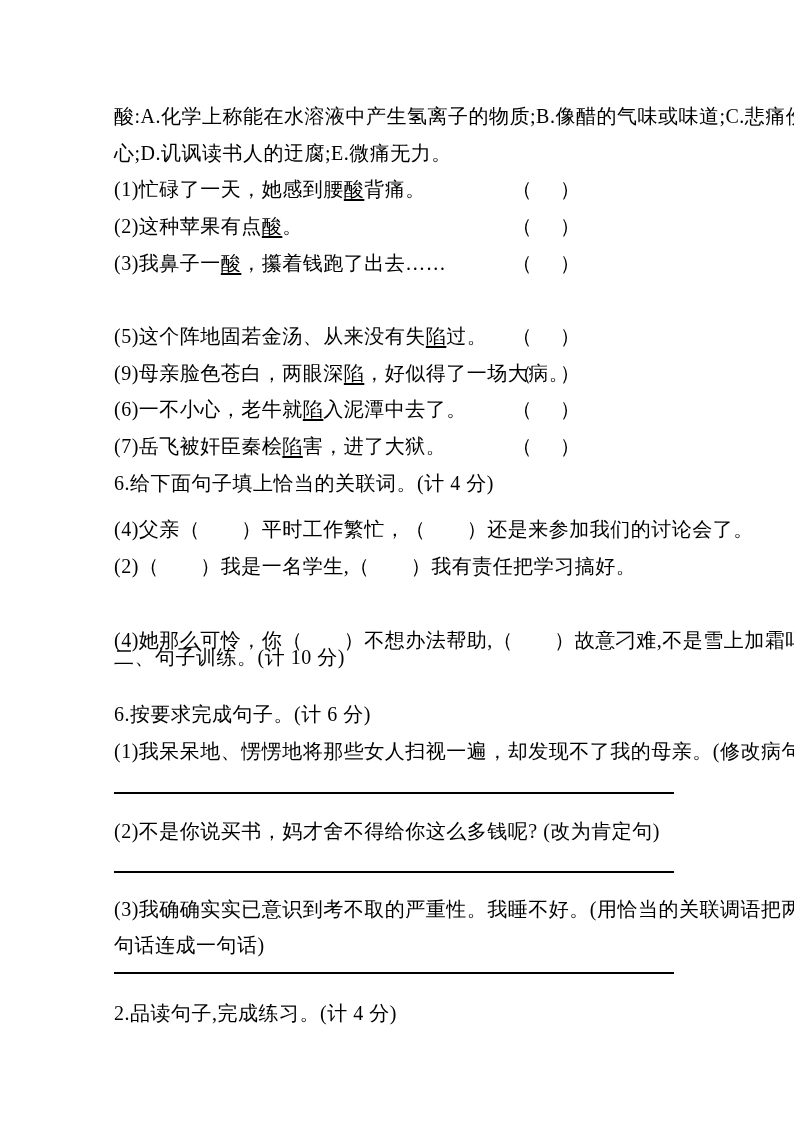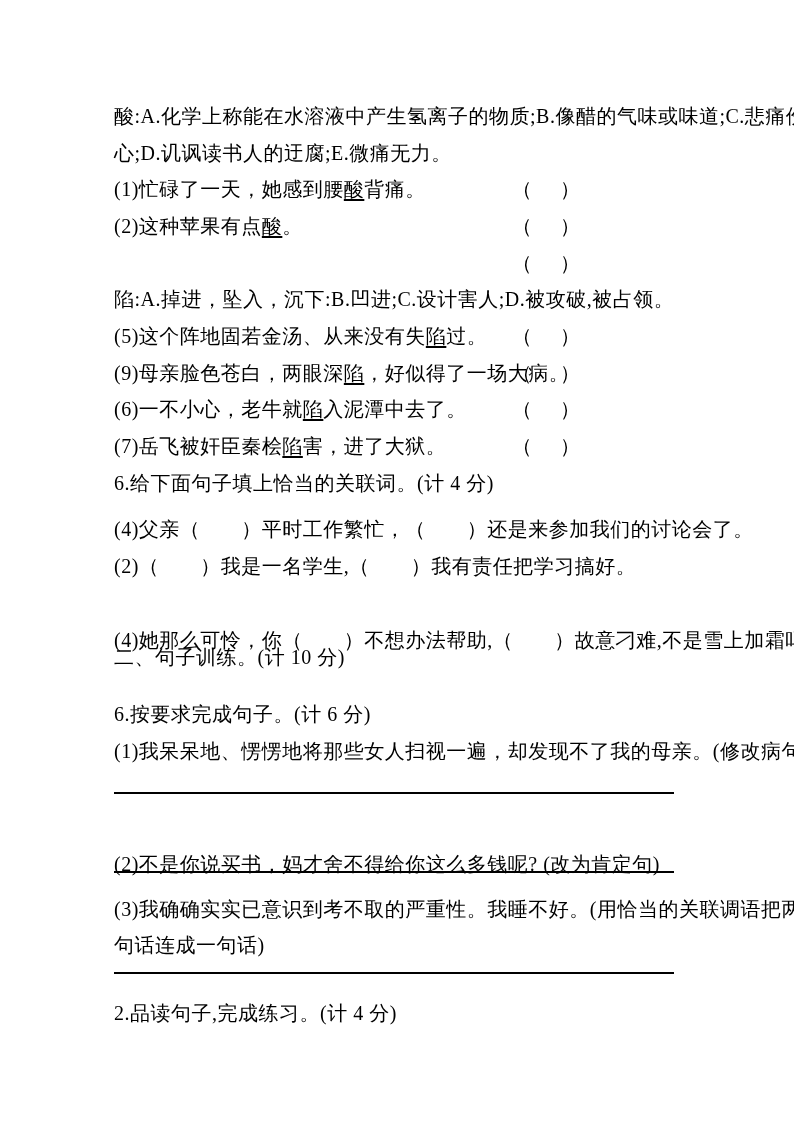--- a/index.html
+++ b/index.html
@@ -60,26 +60,24 @@
 
     <div class="line" style="top:176px">
       <span><span>(1)忙碌了一天，她感到腰</span><span class="u">酸</span><span>背痛。</span></span>
       <span class="ans">（　）</span>
     </div>
     <div class="line" style="top:213px">
       <span><span>(2)这种苹果有点</span><span class="u">酸</span><span>。</span></span>
       <span class="ans">（　）</span>
     </div>
     <div class="line" style="top:250px">
+      <span><span>(3)我鼻子一</span><span class="u">酸</span><span>，攥着钱跑了出去……</span></span>
       <span class="ans">（　）</span>
     </div>
 
-    <div class="line" style="top:286px">
-      <span><span>陷:A.掉进，坠入，沉下:B.凹进;C.设计害人;D.被攻破,被占领。</span></span>
-    </div>
 
     <div class="line" style="top:323px">
       <span><span>(5)这个阵地固若金汤、从来没有失</span><span class="u">陷</span><span>过。</span></span>
       <span class="ans">（　）</span>
     </div>
     <div class="line" style="top:360px">
       <span><span>(9)母亲脸色苍白，两眼深</span><span class="u">陷</span><span>，好似得了一场大病。</span></span>
       <span class="ans">（　）</span>
     </div>
     <div class="line" style="top:396px">
@@ -110,21 +108,21 @@
     </div>
     <div class="line" style="top:701px">
       <span><span>6.按要求完成句子。(计 6 分)</span></span>
     </div>
 
     <div class="line" style="top:738px">
       <span><span>(1)我呆呆地、愣愣地将那些女人扫视一遍，却发现不了我的母亲。(修改病句)</span></span>
     </div>
     <div class="rule" style="top:792px"></div>
 
-    <div class="line" style="top:851px">
+    <div class="line" style="top:818px">
       <span><span>(2)不是你说买书，妈才舍不得给你这么多钱呢? (改为肯定句)</span></span>
     </div>
     <div class="rule" style="top:871px"></div>
 
     <div class="line" style="top:896px">
       <span><span>(3)我确确实实已意识到考不取的严重性。我睡不好。(用恰当的关联调语把两</span></span>
     </div>
     <div class="line" style="top:932px">
       <span><span>句话连成一句话)</span></span>
     </div>

